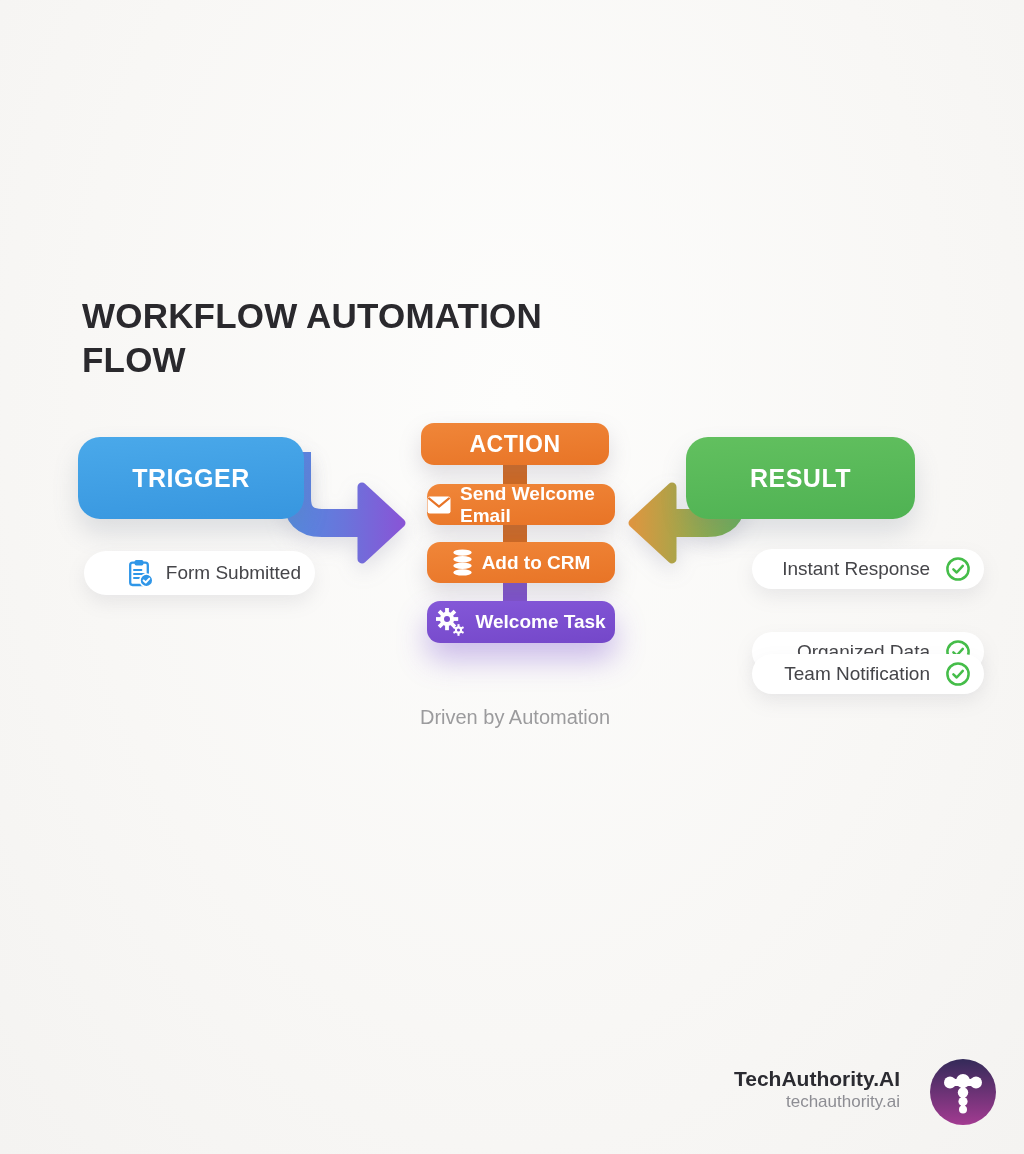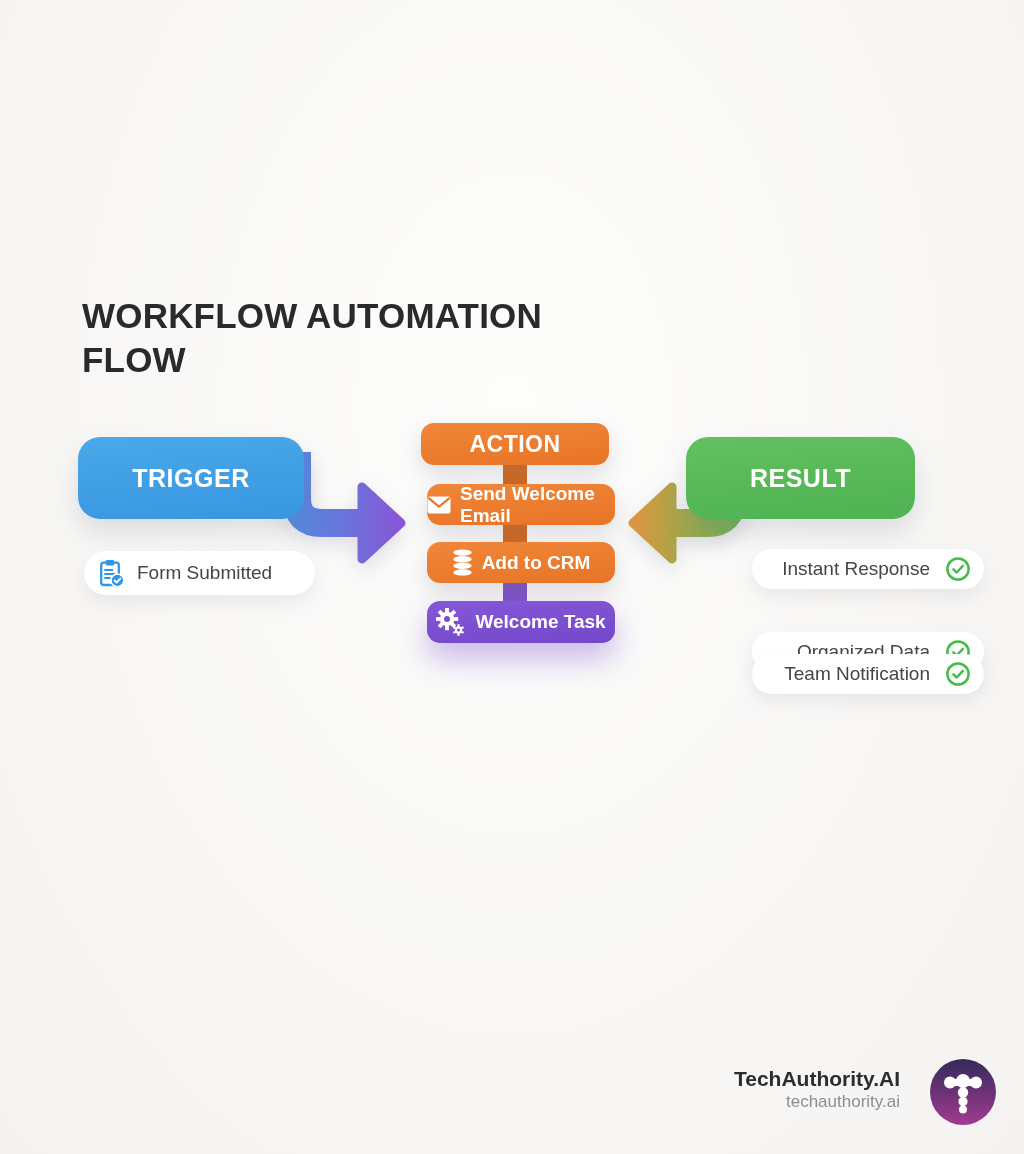--- a/index.html
+++ b/index.html
@@ -36,21 +36,21 @@
   .step-3{top:601px;height:42px;background:linear-gradient(175deg,#8458d8 0%,#7447c9 100%);
     box-shadow:0 16px 30px rgba(122,78,207,.38);}
   .connector{position:absolute;left:503px;width:24px;z-index:0;}
   .conn-1{top:458px;height:34px;background:#d2691f;}
   .conn-2{top:518px;height:32px;background:#d2691f;}
   .conn-3{top:577px;height:32px;background:#7e52ca;}
   .action-box{z-index:1;}
   
   .pill{
     position:absolute;display:flex;align-items:center;background:#fff;border-radius:22px;
-    box-shadow:0 8px 18px rgba(120,120,140,.13);color:#454549;font-size:19px;
+    box-shadow:0 8px 18px rgba(120,120,140,.13);color:#454549;font-size:19px;justify-content:flex-end;
   }
   .form-pill{left:84px;top:551px;width:203px;height:44px;padding:0 14px;gap:12px;}
   .result-pill{left:752px;width:206px;height:40px;padding:0 13px;justify-content:flex-end;gap:15px;}
   .rp-1{top:549px;} .rp-2{top:632px;} .rp-3{top:654px;align-items:center;}
   .pill .txt{white-space:nowrap;}
   
   .arrow-svg{position:absolute;z-index:0;filter:drop-shadow(0 8px 10px rgba(100,100,140,.18));}
   .arrow-right{left:268px;top:452px;}
   .arrow-left{left:612px;top:452px;}
   
@@ -209,20 +209,21 @@
   <div class="pill result-pill rp-3">
     <span class="txt">Team Notification</span>
     <span class="icon">
       <svg width="26" height="26" viewBox="0 0 26 26">
         <circle cx="13" cy="13" r="10.6" fill="none" stroke="#45bd49" stroke-width="2.5"></circle>
         <polyline points="8.4,13.4 11.7,16.5 17.8,9.8" fill="none" stroke="#45bd49" stroke-width="2.5" stroke-linecap="round" stroke-linejoin="round"></polyline>
       </svg>
     </span>
   </div>
 
+  <div class="caption">Driven by Automation</div>
 
   <div class="brand-text">
     <div class="brand-name">TechAuthority.AI</div>
     <div class="brand-domain">techauthority.ai</div>
   </div>
 
   <svg class="brand-logo" viewBox="0 0 68 68">
     <defs>
       <linearGradient id="logoGrad" x1="0" y1="0" x2="0" y2="68" gradientUnits="userSpaceOnUse">
         <stop offset="0" stop-color="#322a58"></stop>

